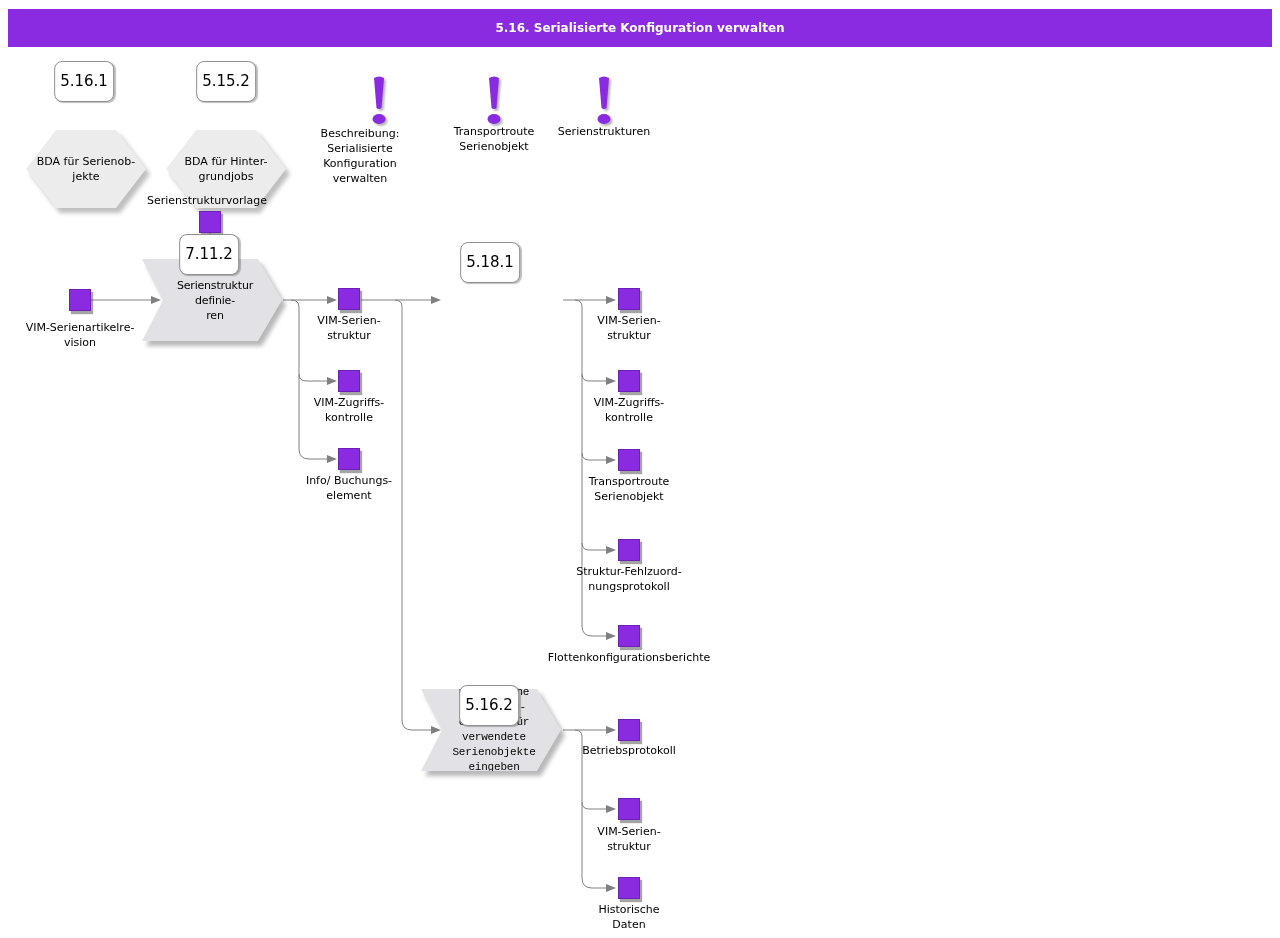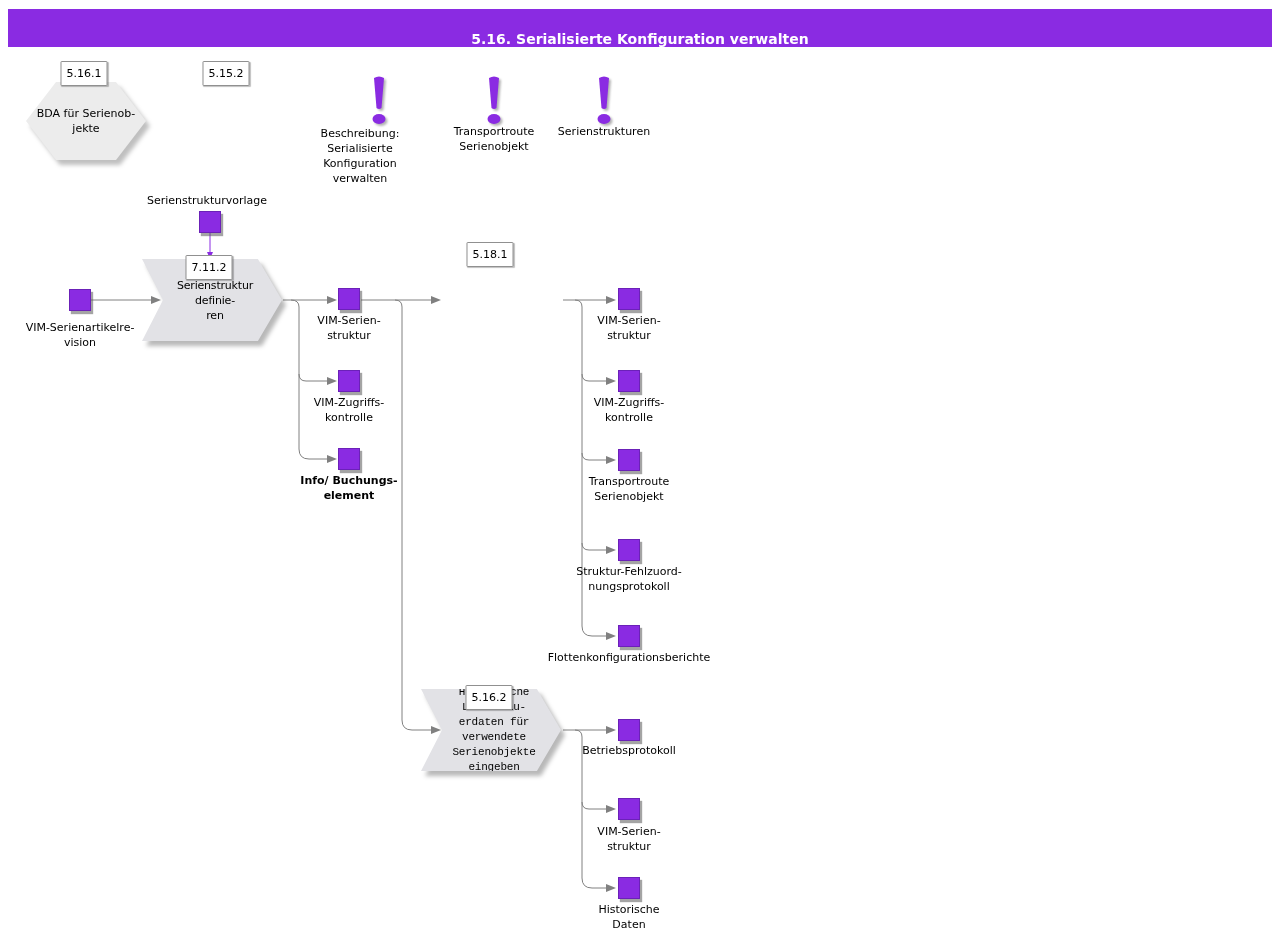--- a/index.html
+++ b/index.html
@@ -9,44 +9,44 @@
     --connector:#808080;
   }
   html,body{margin:0;padding:0;background:#fff;}
   .canvas{
     position:relative;width:1280px;height:938px;overflow:hidden;
     font-family:"DejaVu Sans","Liberation Sans",sans-serif;
     font-size:11px;line-height:15px;color:#000;background:#fff;
   }
   .titlebar{
     position:absolute;left:8px;top:9px;width:1264px;height:38px;
-    background:var(--accent);color:#fff;font-weight:bold;font-size:14px;
-    display:flex;align-items:flex-end;justify-content:center;
+    background:var(--accent);color:#fff;font-weight:bold;font-size:12px;
+    display:flex;align-items:center;justify-content:center;
   }
-  .hex{position:absolute;width:120px;height:78px;filter:drop-shadow(4px 5px 2px rgba(0,0,0,0.25));}
+  .hex{position:absolute;width:120px;height:78px;filter:drop-shadow(4px 5px 2px rgba(0,0,0,0.25));margin-top:48px;}
   .hex-shape{
     width:100%;height:100%;background:var(--hex-fill);
     clip-path:polygon(25% 0,75% 0,100% 50%,75% 100%,25% 100%,0 50%);
     display:flex;align-items:center;justify-content:center;text-align:center;white-space:pre-line;
   }
   .pent{position:absolute;width:140px;height:82px;filter:drop-shadow(4px 5px 2px rgba(0,0,0,0.28));}
   .pent-shape{
     width:100%;height:100%;background:var(--process-fill);
     clip-path:polygon(0 0,82.8% 0,100% 50%,82.8% 100%,0 100%,15% 50%);
     display:flex;align-items:center;justify-content:center;text-align:center;
     white-space:pre-line;box-sizing:border-box;padding:0 8px 0 14px;letter-spacing:-0.2px;
   }
   .sq{
     position:absolute;width:22px;height:22px;background:var(--accent);
     border:1px solid #6B21B8;box-sizing:border-box;
     box-shadow:2px 3px 1px rgba(90,90,90,0.55);
   }
   .badge{
     position:absolute;transform:translateX(-50%);background:#fff;border:1px solid #909090;
-    border-radius:1px;padding:4px 5px;height:15px;line-height:15px;font-size:11px;
+    border-radius:8px;padding:12px 5px;height:15px;line-height:15px;font-size:15px;
     box-shadow:1px 1px 1px rgba(0,0,0,0.25);white-space:nowrap;z-index:5;
   }
   .lbl{
     position:absolute;transform:translateX(-50%);width:150px;text-align:center;white-space:pre-line;
   }
   .lbl.wide{width:240px;text-align:center;}
   .excl{position:absolute;filter:drop-shadow(2px 2px 1px rgba(0,0,0,0.3));}
   svg.lines{position:absolute;left:0;top:0;}
 </style>
 </head>
@@ -86,20 +86,24 @@
     <span>5.16. Serialisierte Konfiguration verwalten</span>
   </div>
 
   <div class="badge" style="left:84px;top:61px;">5.16.1</div>
   <div class="hex" style="left:26px;top:82px;">
     <div class="hex-shape">BDA für Serienob-
 jekte</div>
   </div>
 
   <div class="badge" style="left:226px;top:61px;text-align:right;">5.15.2</div>
+  <div class="hex" style="left:166px;top:82px;">
+    <div class="hex-shape">BDA für Hinter-
+grundjobs</div>
+  </div>
 
   <div class="excl" style="left:368px;top:76px;">
     <svg width="22" height="50" viewBox="0 0 22 50">
       <path d="M6,2 Q11,-1 16,2 L13.5,32 Q11,34 8.5,32 Z" fill="#8A2BE2"></path>
       <ellipse cx="11" cy="43" rx="6.5" ry="5" fill="#8A2BE2"></ellipse>
     </svg>
   </div>
   <div class="lbl" style="left:360px;top:126px;">Beschreibung:
 Serialisierte
 Konfiguration
@@ -122,36 +126,36 @@
   </div>
   <div class="lbl" style="left:604px;top:124px;">Serienstrukturen</div>
 
   <div class="lbl" style="left:207px;top:193px;">Serienstrukturvorlage</div>
   <div class="sq" style="left:199px;top:211px;"></div>
 
   <div class="sq" style="left:69px;top:289px;"></div>
   <div class="lbl" style="left:80px;top:312px;margin-top:8px;">VIM-Serienartikelre-
 vision</div>
 
-  <div class="badge" style="left:209px;top:255px;">7.11.2</div>
+  <div class="badge" style="left:209px;top:234px;">7.11.2</div>
   <div class="pent" style="left:142px;top:259px;">
     <div class="pent-shape">Serienstruktur definie-
 ren</div>
   </div>
 
   <div class="sq" style="left:338px;top:288px;"></div>
   <div class="lbl" style="left:349px;top:313px;">VIM-Serien-
 struktur</div>
 
   <div class="sq" style="left:338px;top:370px;"></div>
   <div class="lbl" style="left:349px;top:395px;">VIM-Zugriffs-
 kontrolle</div>
 
   <div class="sq" style="left:338px;top:448px;"></div>
-  <div class="lbl" style="left:349px;top:473px;font-weight:bold;">Info/ Buchungs-
+  <div class="lbl" style="left:349px;top:473px;">Info/ Buchungs-
 element</div>
 
   <div class="badge" style="left:490px;top:242px;">5.18.1</div>
 
   <div class="sq" style="left:618px;top:288px;"></div>
   <div class="lbl" style="left:629px;top:313px;">VIM-Serien-
 struktur</div>
 
   <div class="sq" style="left:618px;top:370px;"></div>
   <div class="lbl" style="left:629px;top:395px;">VIM-Zugriffs-

